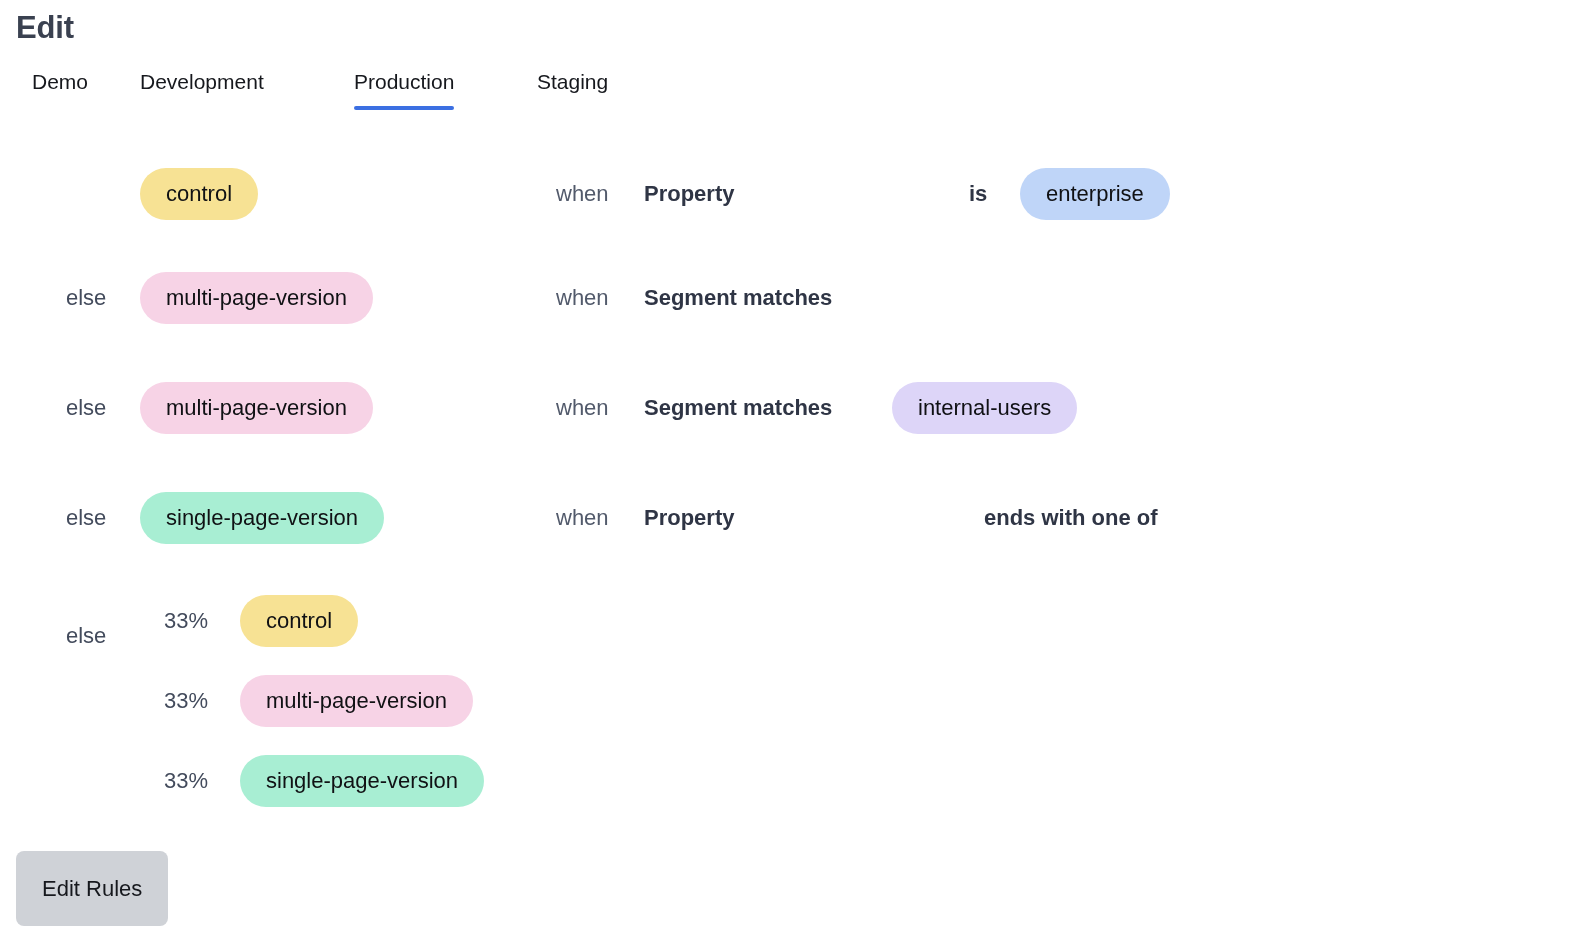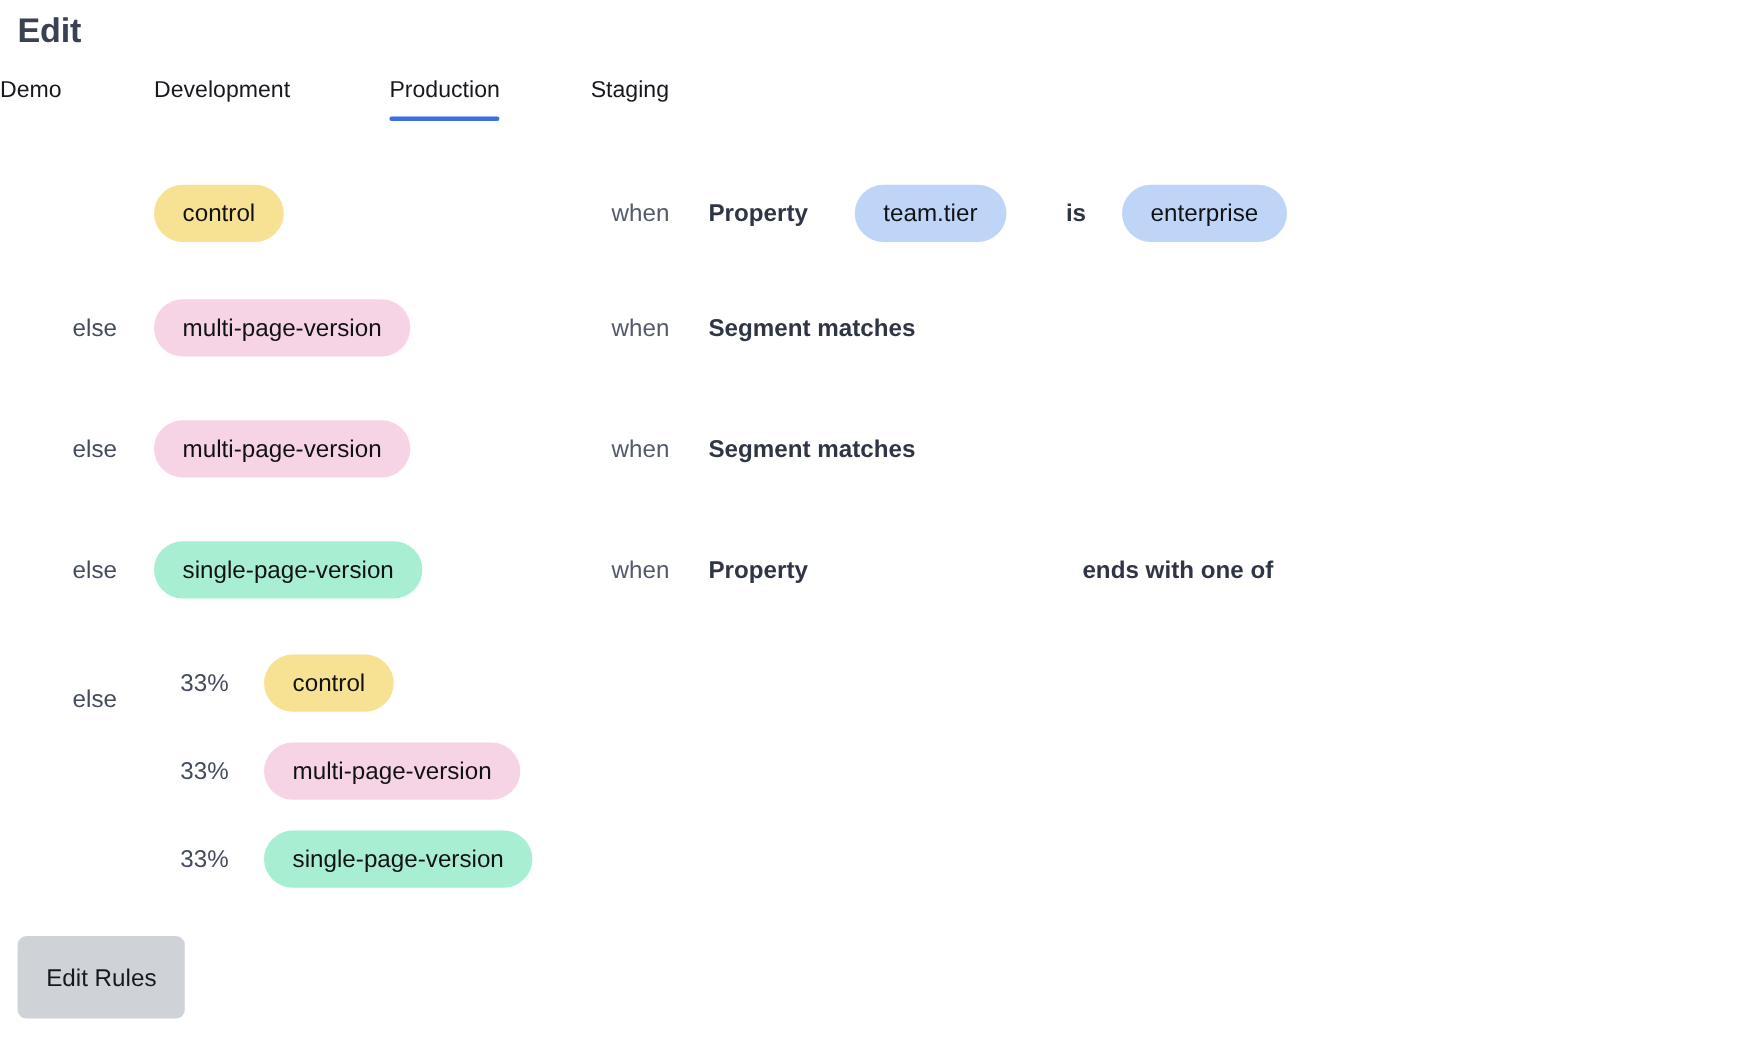--- a/index.html
+++ b/index.html
@@ -46,21 +46,21 @@
   }
   .tab-underline {
     position: absolute;
     left: 0;
     right: 0;
     bottom: 0;
     height: 4px;
     background: #3b6fe2;
     border-radius: 2px;
   }
-  .tab--demo        { left: 0;  position: absolute; }
+  .tab--demo        { left: 32px;  position: absolute; }
   .tab--development { left: 140px; position: absolute; }
   .tab--production  { left: 354px; position: absolute; }
   .tab--staging     { left: 537px; position: absolute; }
 
   
   .rules {
     position: absolute;
     left: 0;
     top: 145px;
     width: 1284px;
@@ -201,37 +201,37 @@
     <span>Staging</span>
   </div>
 </div>
 
 <div class="rules">
 
   <div class="rule-row first">
     <span class="pill pill--yellow variant-pill">control</span>
     <span class="cond cond--when">when</span>
     <span class="cond cond--kind">Property</span>
-    <span class="pill pill--blue v-teamtier">team.tier</span>
     <span class="cond cond--op op-is">is</span>
     <span class="pill pill--blue v-enterprise">enterprise</span>
   </div>
 
   <div class="rule-row">
     <span class="else-label">else</span>
     <span class="pill pill--pink variant-pill">multi-page-version</span>
     <span class="cond cond--when">when</span>
     <span class="cond cond--kind">Segment matches</span>
   </div>
 
   <div class="rule-row">
     <span class="else-label">else</span>
     <span class="pill pill--pink variant-pill">multi-page-version</span>
     <span class="cond cond--when">when</span>
     <span class="cond cond--kind">Segment matches</span>
+    <span class="pill pill--purple v-internalusers">internal-users</span>
   </div>
 
   <div class="rule-row">
     <span class="else-label">else</span>
     <span class="pill pill--green variant-pill">single-page-version</span>
     <span class="cond cond--when">when</span>
     <span class="cond cond--kind">Property</span>
     <span class="cond cond--op op-endswith">ends with one of</span>
   </div>
 

